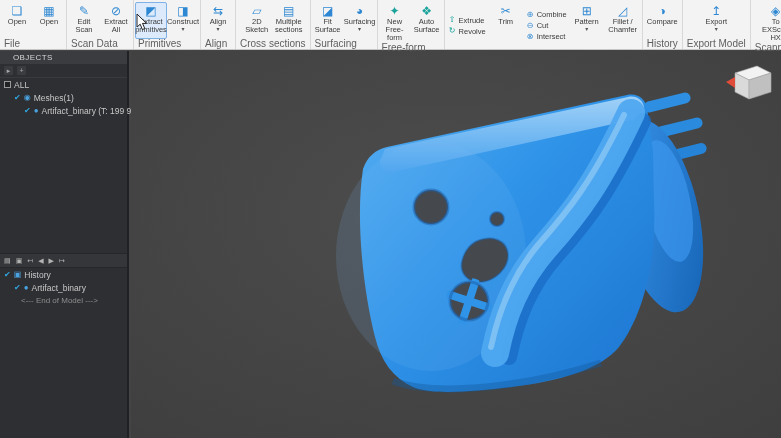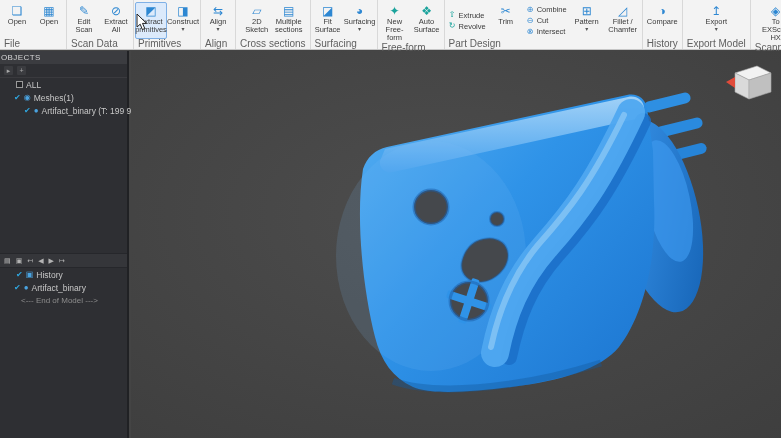--- a/index.html
+++ b/index.html
@@ -19,24 +19,24 @@
 .teal{color:#1ba39c !important}
 .chev{font-size:6px;color:#555;line-height:6px}
 .scol{display:flex;flex-direction:column;justify-content:center;gap:1px}
 .sbtn{display:flex;align-items:center;gap:2px;padding:0 2px;height:10px}
 .sbtn .sic{font-size:8px;color:#2d87d2;width:9px;text-align:center;line-height:10px}
 .sbtn .slbl{font-size:7.5px;color:#3a3a3a;white-space:nowrap}
 .rspacer{flex:1}
 
 
 .sidebar{position:absolute;top:51px;left:0;width:129px;height:387px;background:#2e2f33;border-right:2px solid #202124}
-.phead{background:#3b3c40;color:#d6d6d6;font-size:8px;padding:2px 1px;letter-spacing:.4px}
+.phead{background:#3b3c40;color:#d6d6d6;font-size:8px;padding:2px 13px;letter-spacing:.4px}
 .ptools{display:flex;gap:4px;padding:2px 4px;border-bottom:1px solid #3a3a3e}
 .ptools span{font-size:7px;color:#a8a8a8;min-width:9px;height:9px;line-height:9px;text-align:center;background:#3b3c40;border-radius:1px}
-.trow{display:flex;align-items:center;gap:3px;height:13px;font-size:8.5px;color:#c8c8c8;padding-left:16px;white-space:nowrap}
+.trow{display:flex;align-items:center;gap:3px;height:13px;font-size:8.5px;color:#c8c8c8;padding-left:4px;white-space:nowrap}
 .ind1{padding-left:14px}.ind2{padding-left:24px}
 .cbox{width:7px;height:7px;border:1px solid #9a9a9a;background:#222326;display:inline-block}
 .chk{color:#2fa7e0;font-size:8px;line-height:8px}
 .tico{color:#4aa3e0;font-size:8px;line-height:8px}
 .hist{position:absolute;top:202px;left:0;right:0}
 .htools{display:flex;gap:5px;padding:2px 4px;background:#35363a;border-top:1px solid #26272b;border-bottom:1px solid #26272b}
 .htools span{font-size:7px;color:#b3b3b3;line-height:9px}
 .endrow{font-size:8px;color:#8d8d8d;padding-left:21px;height:13px;line-height:13px;white-space:nowrap}
 
 
@@ -179,21 +179,20 @@
       <div class="rbtn">
         <span class="ric">⊞</span>
         <span class="rlbl">Pattern</span>
         <span class="chev">▾</span>
       </div>
       <div class="rbtn w36">
         <span class="ric">◿</span>
         <span class="rlbl">Fillet / Chamfer</span>
       </div>
     </div>
-    <div class="rgl">Part Design</div>
   </div>
 
   <div class="rgroup">
     <div class="rbtns">
       <div class="rbtn">
         <span class="ric">◑</span>
         <span class="rlbl">Compare</span>
       </div>
     </div>
     <div class="rgl">History</div>

